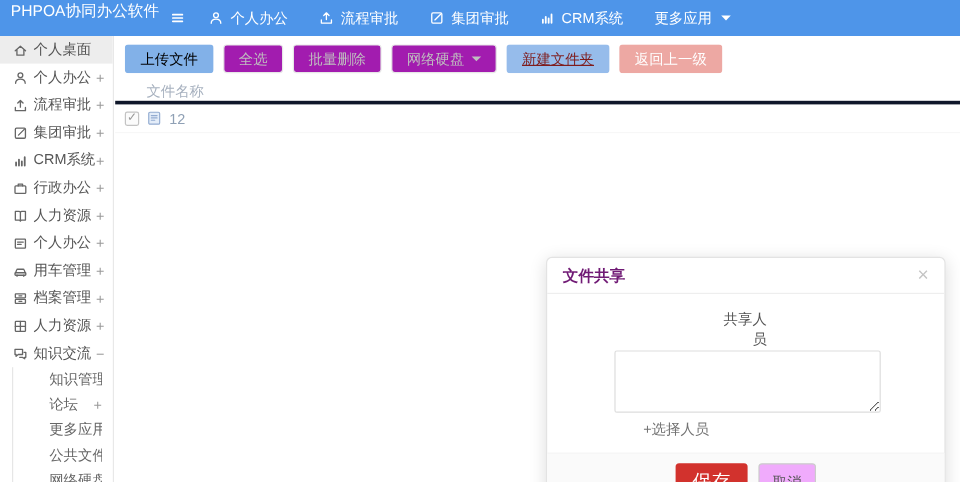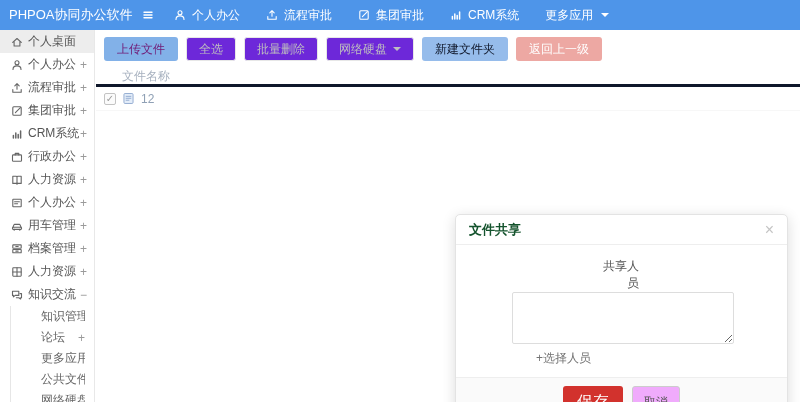--- a/index.html
+++ b/index.html
@@ -1,21 +1,21 @@
 <!DOCTYPE html>
 <html><head>
 <meta charset="utf-8">
 <style>
   * { box-sizing: border-box; margin: 0; padding: 0; }
   html,body { width:800px; height:402px; overflow:hidden; }
   body { font-family:"Liberation Sans","DejaVu Sans",sans-serif; background:#fff; position:relative; font-size:12px; }
 
   
   .navbar { position:absolute; top:0; left:0; right:0; height:30px; background:#4E95E9; color:#fff;
-            display:flex; align-items:center; }
+            display:flex; }
   .logo { width:138px; padding-left:9px; font-size:13px; letter-spacing:0; white-space:nowrap; }
   .hamburger { display:flex; align-items:center; margin-left:4px; cursor:pointer; }
   .nav-items { display:flex; align-items:center; margin-left:20px; gap:26px; }
   .nav-item { display:flex; align-items:center; gap:6px; cursor:pointer; white-space:nowrap; }
   .icon { display:inline-flex; align-items:center; justify-content:center; line-height:0; }
   .tri { width:0; height:0; border-left:4px solid transparent; border-right:4px solid transparent;
          border-top:4px solid currentColor; display:inline-block; margin-left:2px; }
 
   
   .sidebar { position:absolute; top:30px; left:0; bottom:0; width:95px; background:#fff;
@@ -30,39 +30,39 @@
   .side-sub-item .side-label { font-size:12px; }
 
   
   .content { position:absolute; top:30px; left:96px; right:0; bottom:0; background:#fff; }
   .breadcrumb { height:25px; display:flex; align-items:center; gap:6px; padding-left:11px;
                 color:#9a9a9a; background:#fdfdfd; border-bottom:1px solid #f1f1f1; }
   .toolbar { display:flex; gap:8px; padding:7px 8px 5px 8px; }
   .btn { height:24px; line-height:22px; padding:0 12px; border-radius:3px; font-size:12px;
          border:1px solid transparent; cursor:pointer; display:inline-flex; align-items:center; gap:4px;
          font-family:inherit; background:#fff; }
-  .btn-primary { background:#82B1E8; color:#701a75; }
-  .btn-info    { background:#96BCEB; color:#0f172a; }
+  .btn-primary { background:#82B1E8; color:#000000; }
+  .btn-info    { background:#96BCEB; color:#7f1d1d;text-decoration:underline; }
   .btn-danger  { background:#EDA8A3; color:#fff; }
-  .btn-default { background:#6d28d9; border-color:#e7e7e7; color:#bfbfbf; }
+  .btn-default { background:#a21caf; border-color:#e7e7e7; color:#bfbfbf; }
 
   .file-table { margin-top:2px; }
   .ft-header { height:19px; display:flex; align-items:flex-start; padding-left:26px; color:#A7B1BF;
                border-bottom:3px solid #0f172a; }
   .ft-row { height:24px; display:flex; align-items:center; padding-left:8px; gap:6px; color:#8FA0B5;
             border-bottom:1px solid #f7f7f7; cursor:pointer; }
   .checkbox { width:12px; height:12px; border:1px solid #c3c3c3; border-radius:2px; background:#fbfbfb;
               display:inline-flex; align-items:center; justify-content:center; font-size:10px; color:#9a9a9a;
               line-height:1; cursor:pointer; flex:none; }
 
   
   .modal { position:absolute; left:455px; top:214px; width:333px; background:#fff; border:1px solid #e3e3e3;
            border-radius:5px; box-shadow:0 3px 14px rgba(0,0,0,.14); }
   .modal-header { height:30px; display:flex; align-items:center; padding:0 13px; border-bottom:1px solid #eee; }
-  .modal-title { font-size:13px; font-weight:bold; color:#14532d; flex:1; }
+  .modal-title { font-size:13px; font-weight:bold; color:#701a75; flex:1; }
   .modal-close { color:#c4c4c4; font-size:16px; line-height:1; cursor:pointer; }
   .modal-body { padding:13px 15px 8px 18px; }
   .field-row { display:flex; align-items:center;flex-direction:column; }
   .field-label { width:52px; text-align:right; padding-right:10px; color:#555; flex:none; }
   .field-row textarea { width:222px; height:52px; border:1px solid #ddd; border-radius:2px;
                         font-family:inherit; font-size:12px; padding:4px; color:#555; outline:none; }
   .select-link { display:inline-block; margin:6px 0 2px 62px; color:#737373; cursor:pointer; }
   .modal-footer { border-top:1px solid #eee; background:#fafafa; border-radius:0 0 5px 5px;
                   display:flex; justify-content:center; gap:9px; padding:8px 0 10px; }
   .save-btn { background:#D2322D; color:#fff; border:none; border-radius:3px; padding:6px 14px;

